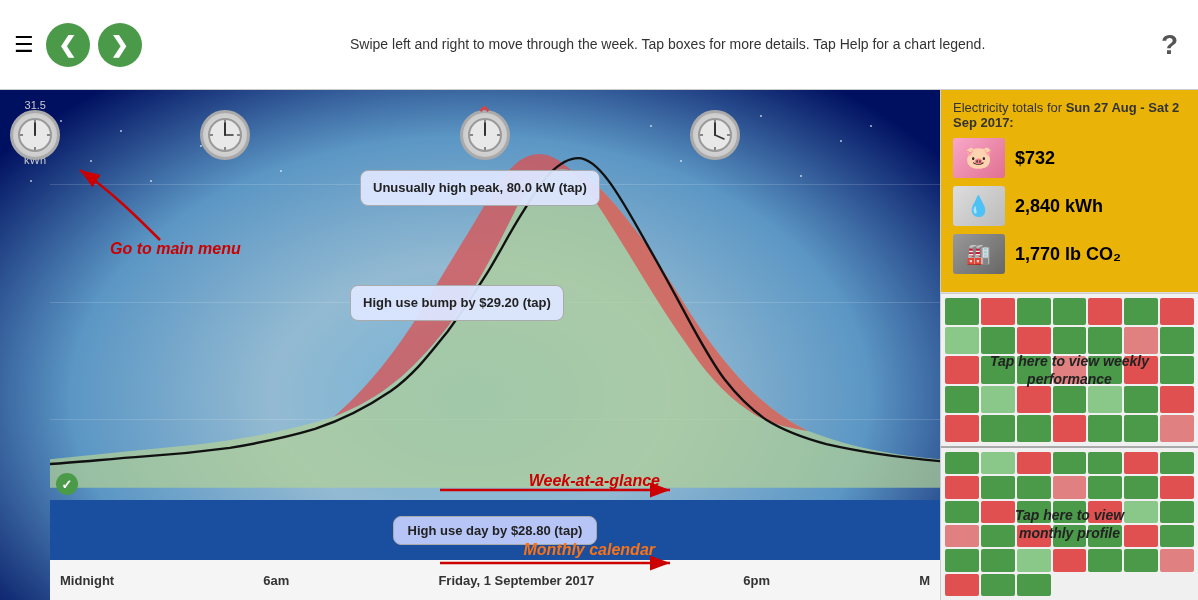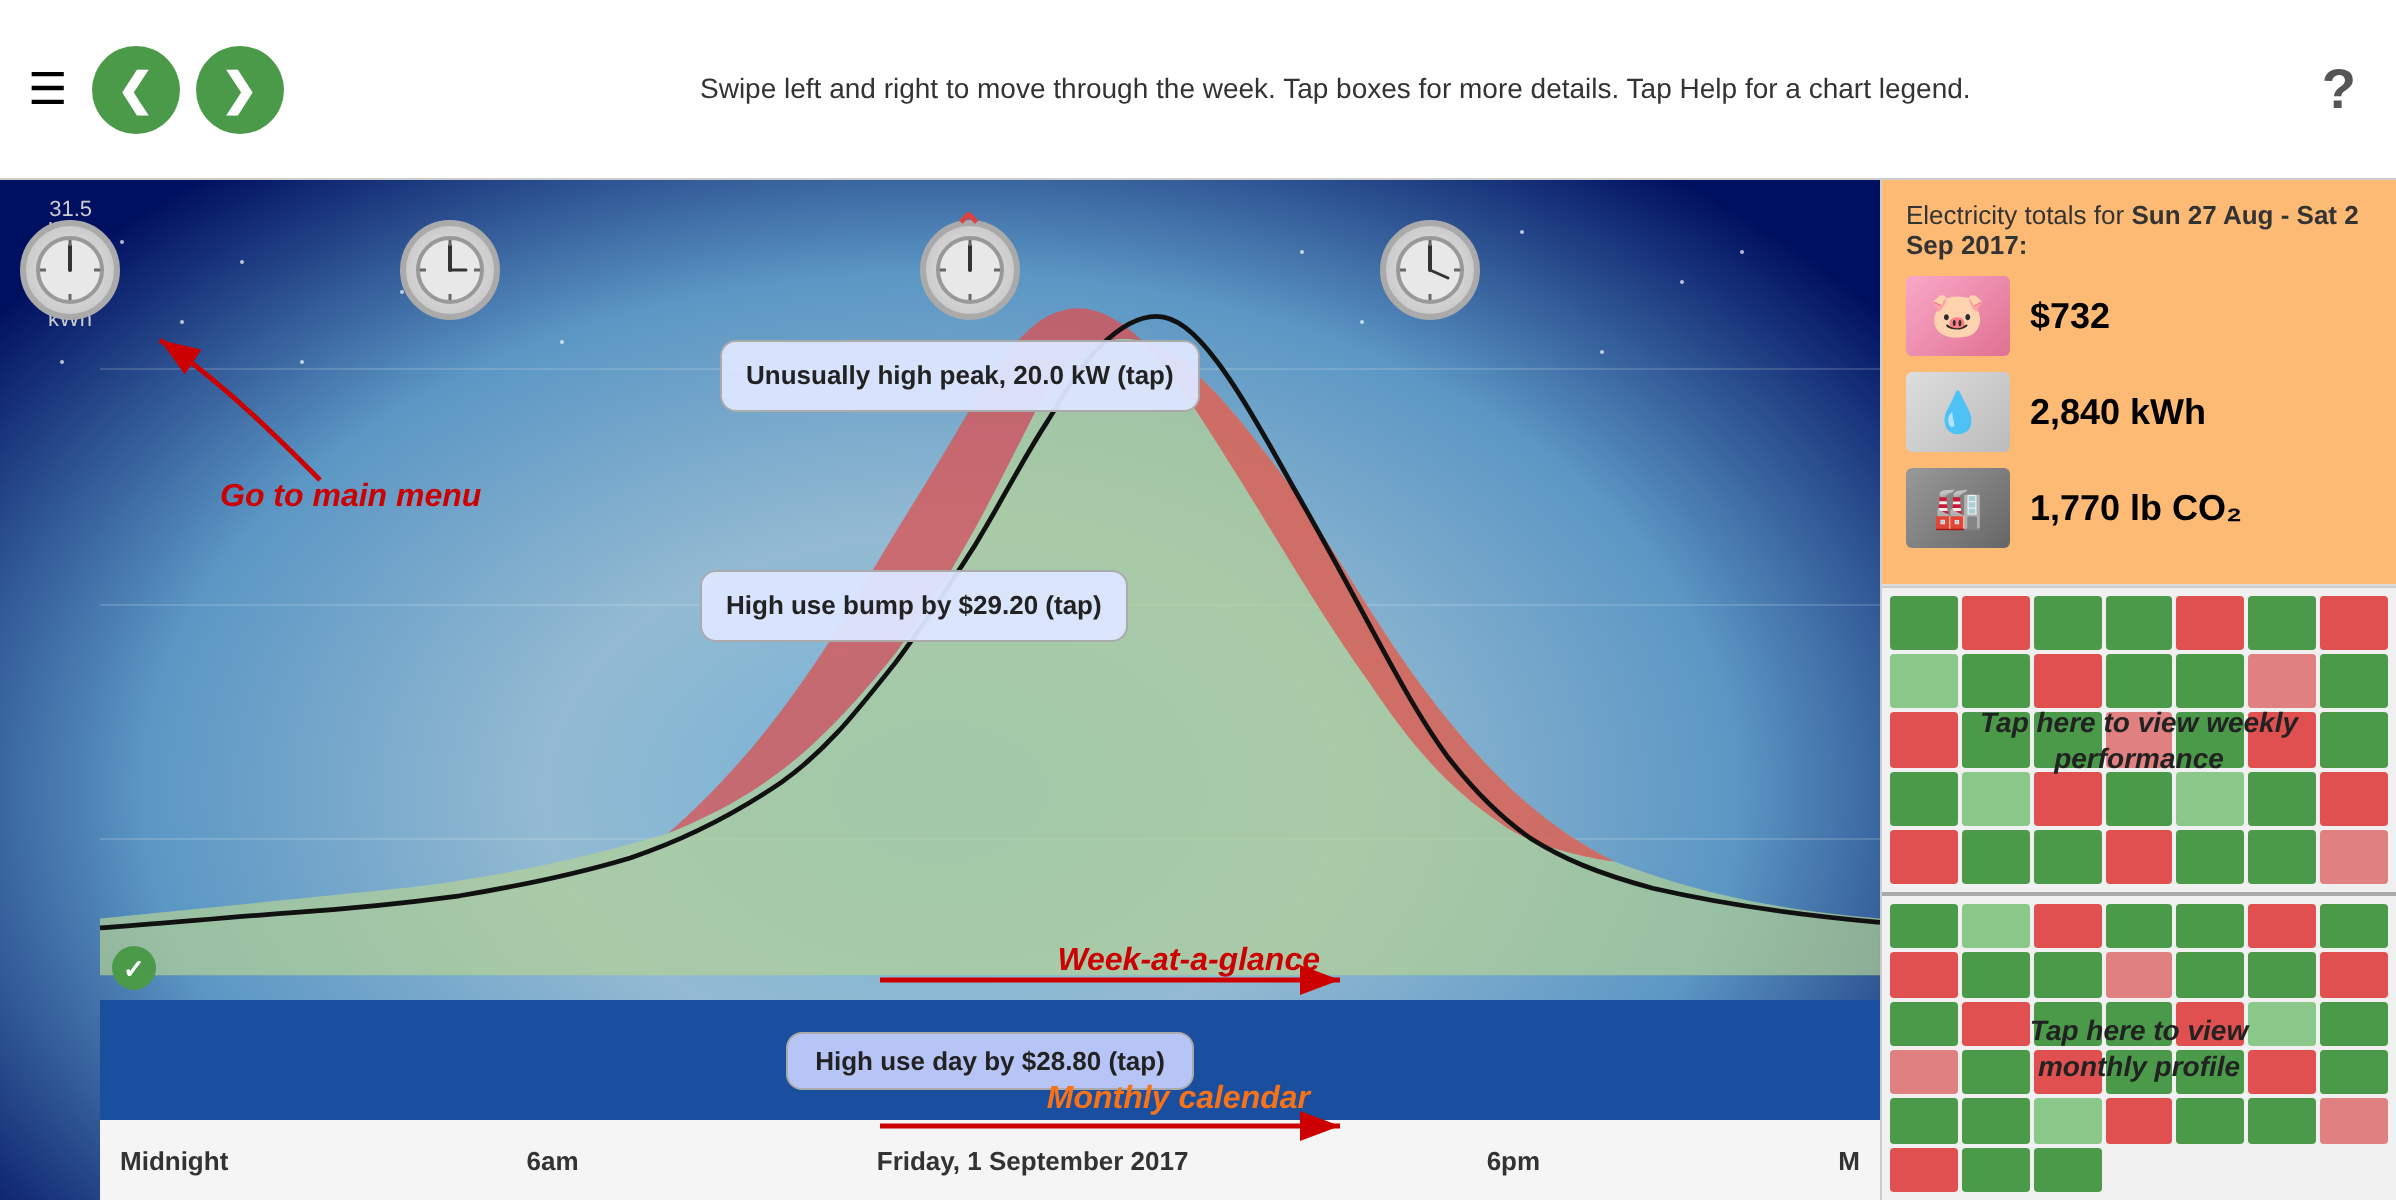--- a/index.html
+++ b/index.html
@@ -263,21 +263,21 @@
       width: 258px;
       background: #f0f0f0;
       display: flex;
       flex-direction: column;
       flex-shrink: 0;
       border-left: 1px solid #ccc;
     }
 
     .sidebar-top {
       padding: 10px 12px;
-      background: #fdba74;
+      background: #eab308;
       border-bottom: 1px solid #ddd;
     }
     .sidebar-period {
       font-size: 13px;
       color: #333;
       margin-bottom: 8px;
     }
     .sidebar-period strong { font-weight: bold; }
 
     .stat-row {
@@ -473,21 +473,21 @@
 
       <path d="M300,345 C340,310 370,270 400,220 C420,185 440,155 460,120 C475,95 490,75 505,70 C518,65 530,68 545,80 C560,92 575,115 600,155 C625,195 645,230 670,265 C690,295 710,320 740,340 C760,355 800,360 800,360 C760,340 730,310 700,270 C670,230 650,190 620,150 C590,110 570,90 550,85 C530,80 510,90 490,130 C470,170 450,210 420,250 C380,300 350,325 300,345 Z" fill="rgba(220,80,80,0.75)" stroke="none"></path>
 
       <path d="M0,395 C30,393 60,390 100,387 C130,385 160,382 190,378 C220,373 250,367 280,358 C310,348 335,335 360,318 C385,300 400,280 420,255 C435,235 448,215 462,193 C476,170 487,148 500,128 C510,112 518,98 528,88 C538,78 548,72 558,72 C568,72 578,80 590,96 C602,112 615,135 630,162 C645,188 658,212 672,238 C686,264 698,286 712,305 C726,323 740,337 756,348 C772,358 790,366 820,374 C855,382 895,388 940,392" fill="none" stroke="#111" stroke-width="2.5"></path>
 
     </svg>
 
     <div class="checkmark-badge" style="position:absolute;left:56px;bottom:105px;">✓</div>
 
     <div class="tooltip-box" style="left:360px;top:80px;min-width:160px;">Unusually high peak,
-20.0 kW (tap)</div>
+80.0 kW (tap)</div>
 
     <div class="tooltip-box" style="left:350px;top:195px;min-width:155px;">High use bump by
 $29.20 (tap)</div>
 
     <div class="bottom-bar">
       <div class="high-use-day-box">High use day by $28.80
 (tap)</div>
     </div>
 
     <div class="x-axis">

